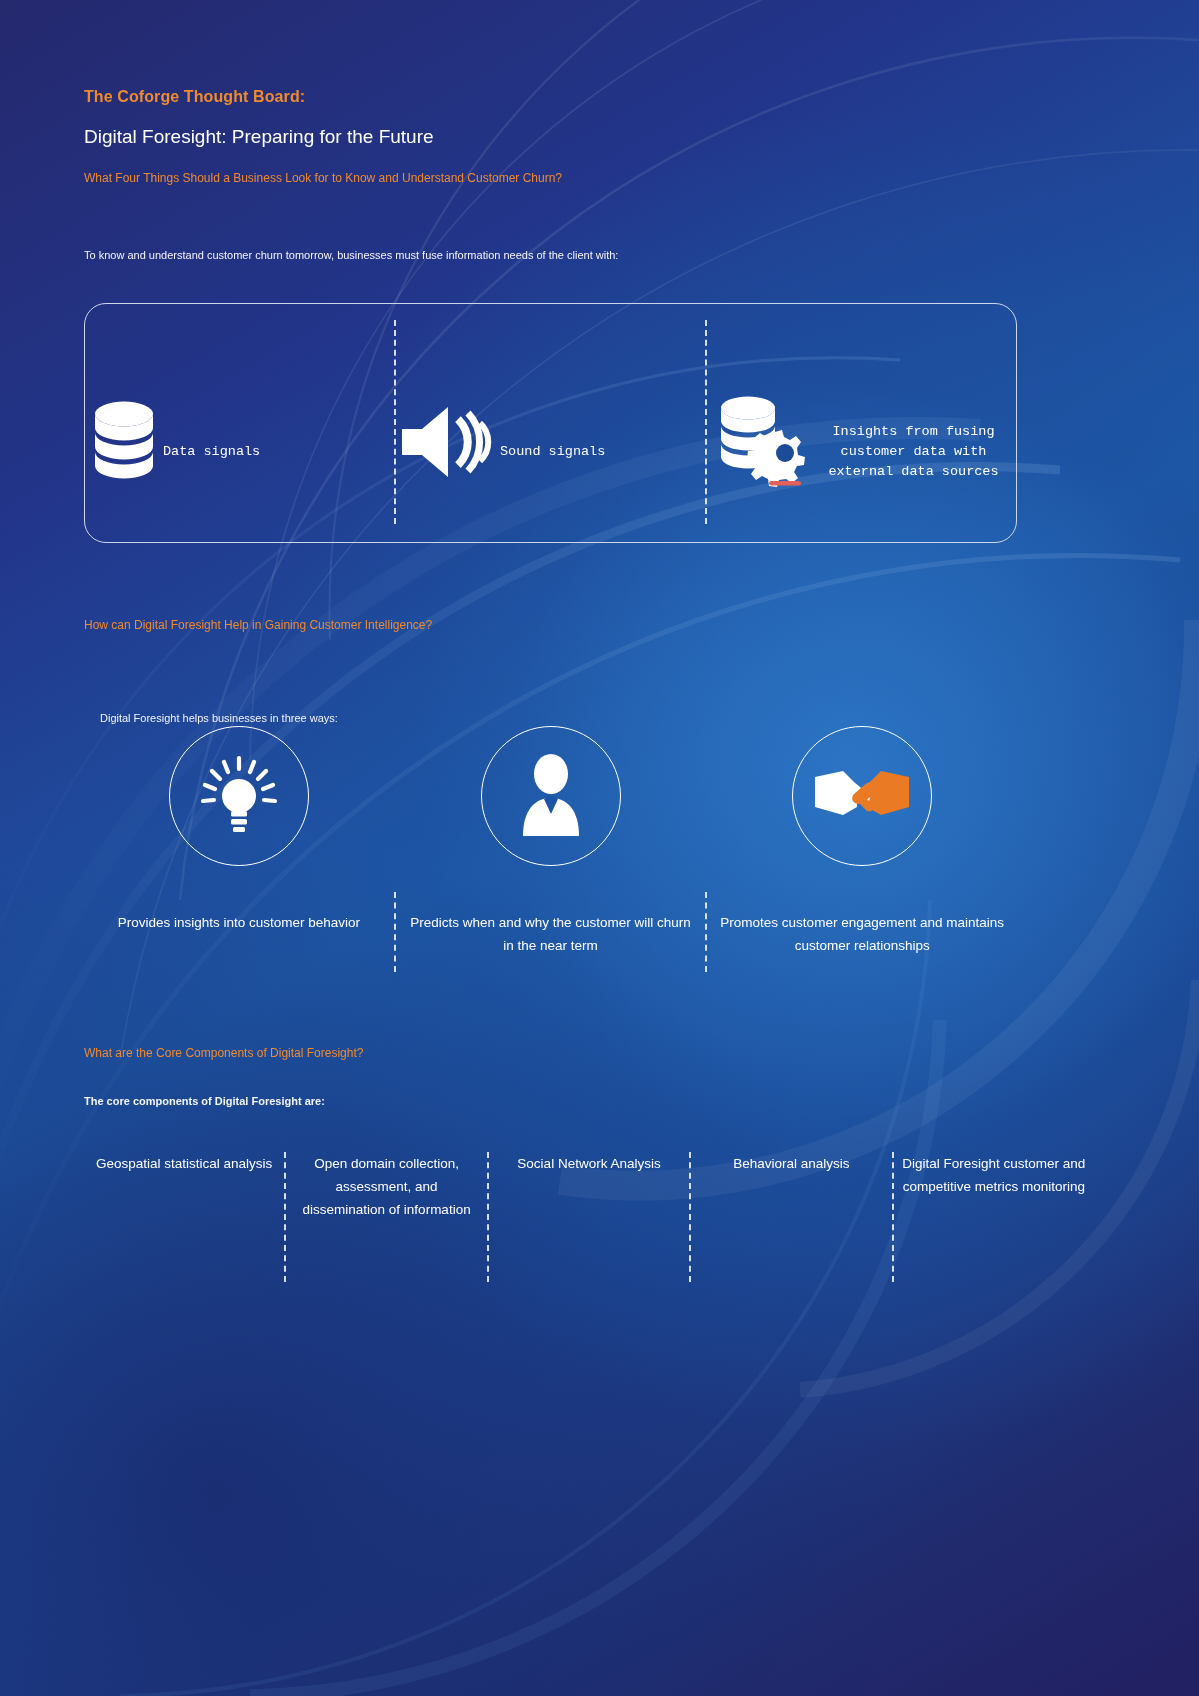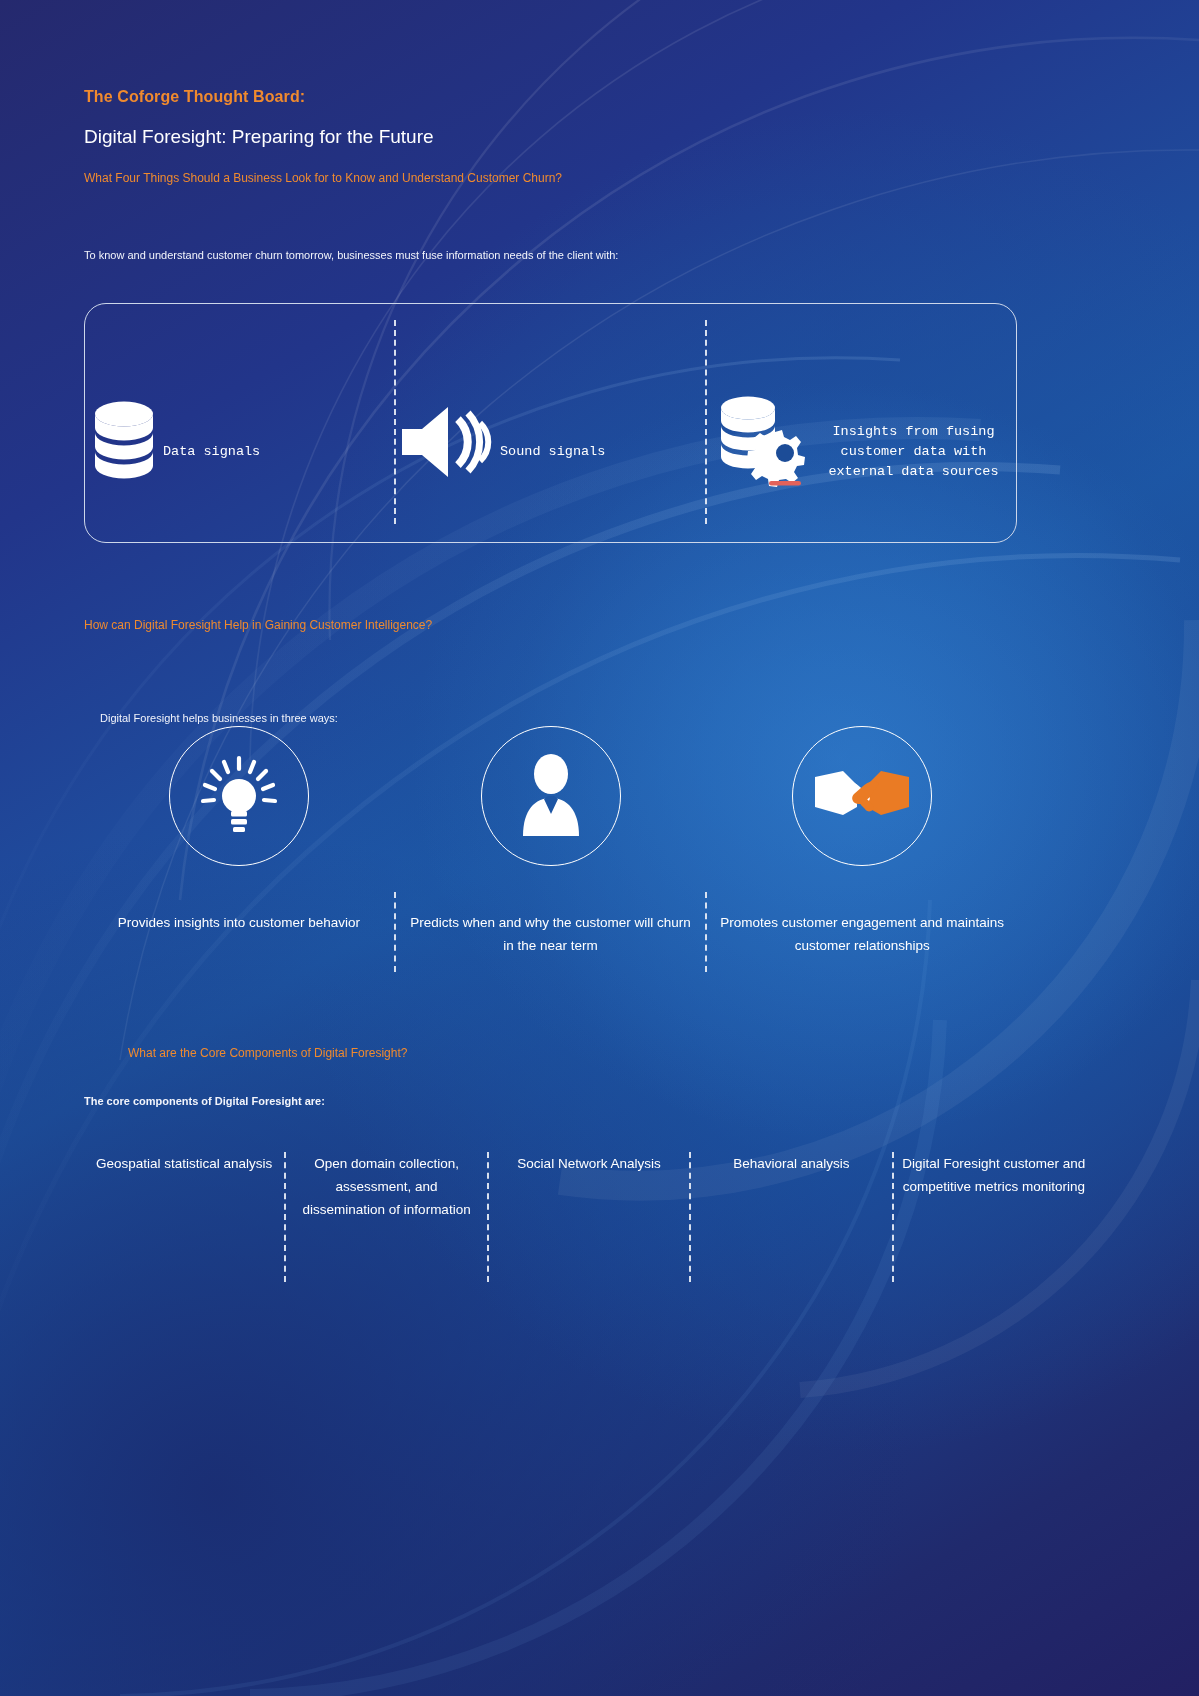--- a/index.html
+++ b/index.html
@@ -150,21 +150,21 @@
   }
   .circle-sep {
     width:0;
     border-left:2.5px dashed #e7ecf6;
     margin:166px 0 0 0;
     height:80px;
     opacity:0.93;
   }
 
   
-  #title-q3 { position:absolute; top:1045px; left:84px;margin-left:44px; }
+  #title-q3 { position:absolute; top:1045px; left:84px; }
   #lead-3   { position:absolute; top:1093px; left:84px;font-weight:bold; }
 
   #components-wrap {
     position:absolute;
     top:1152px; left:84px;
     width:1010px;
   }
   .comp-row { display:flex; align-items:stretch; }
   .comp-col {
     flex:1;

